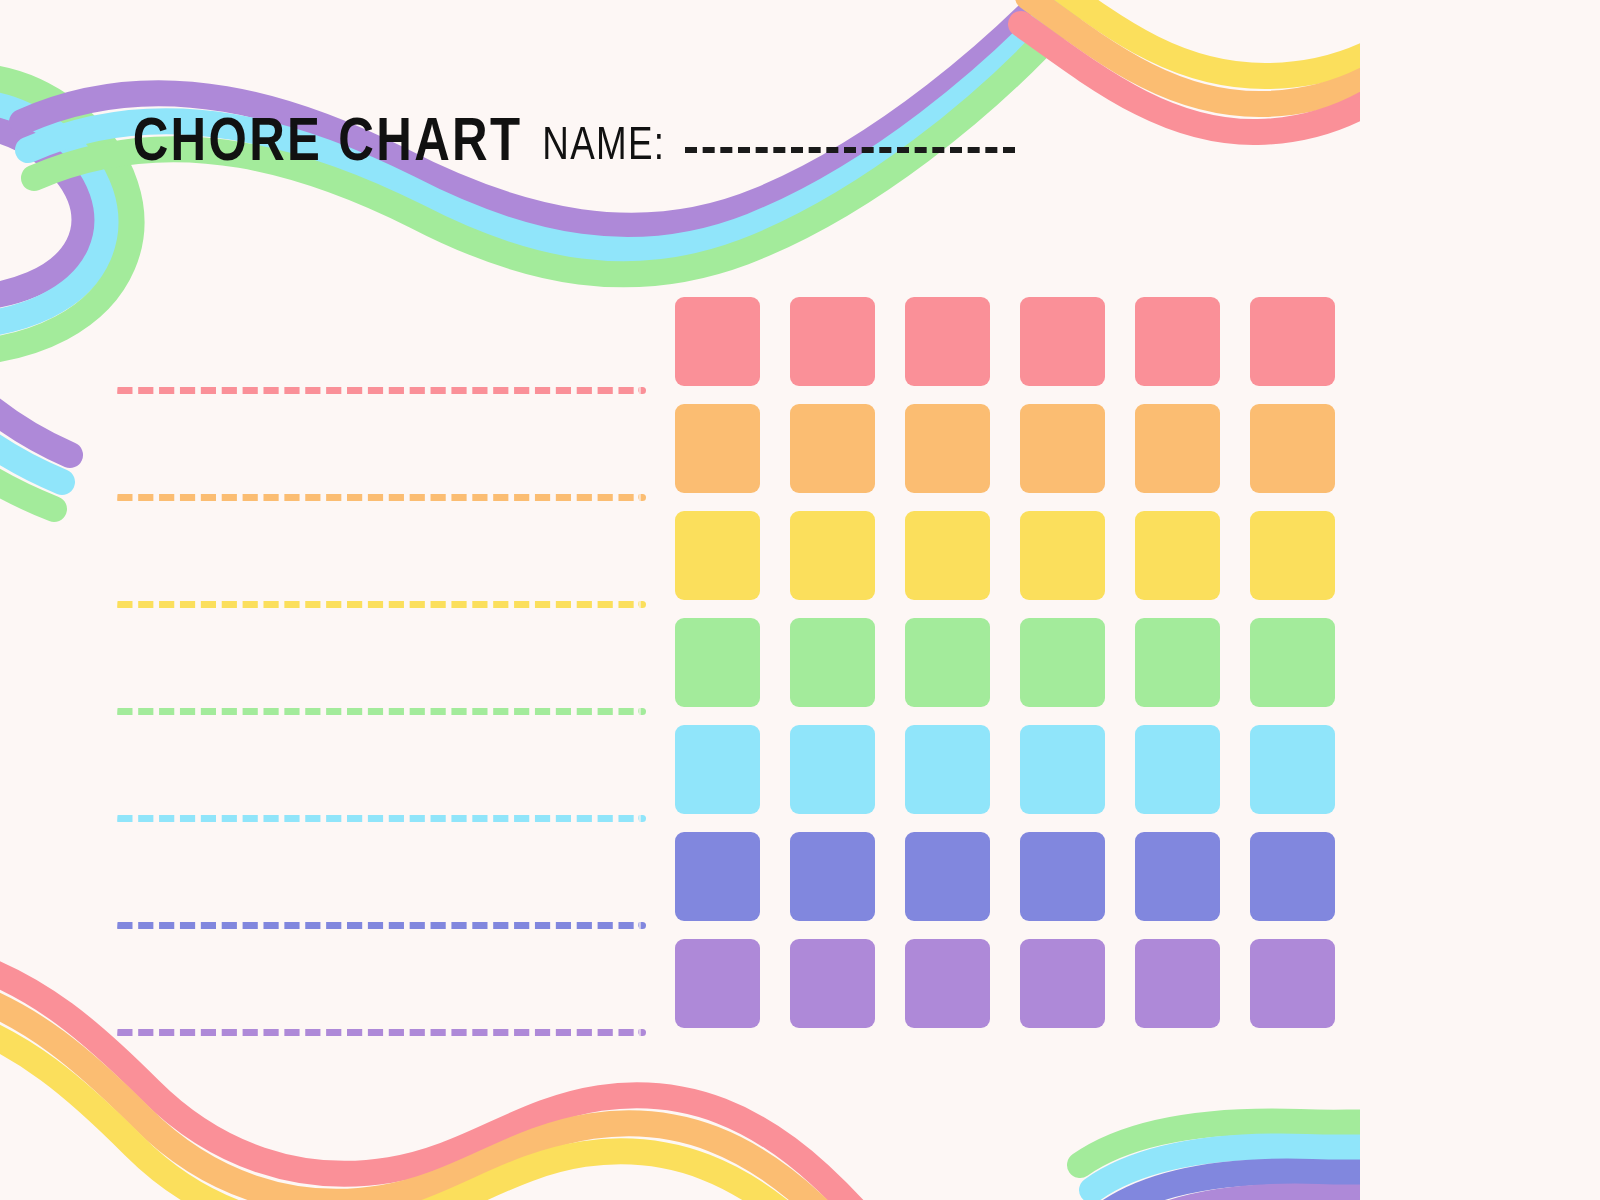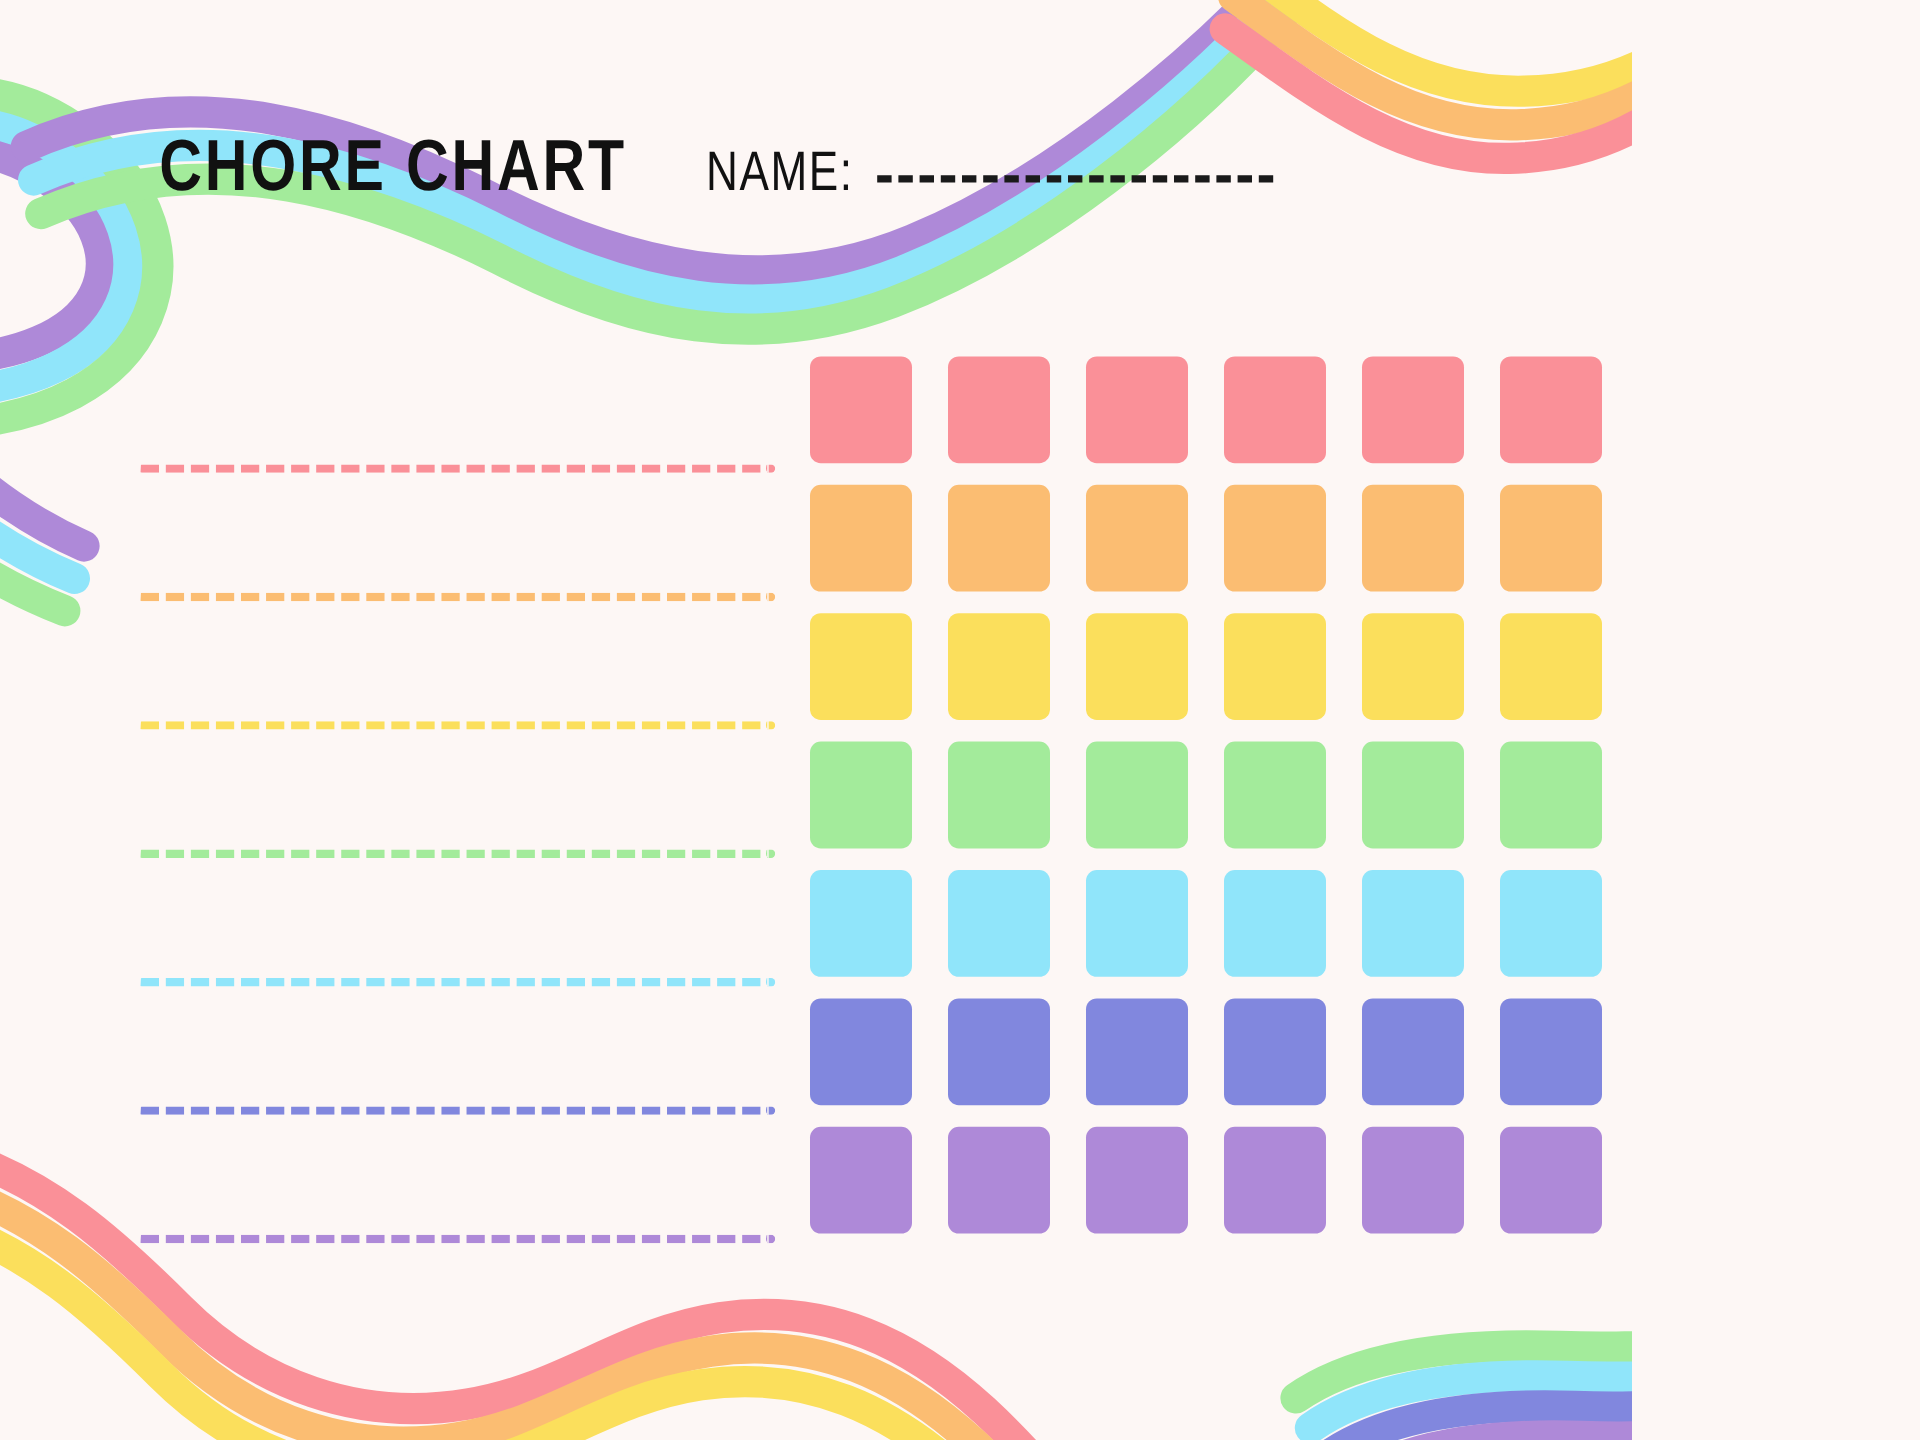--- a/index.html
+++ b/index.html
@@ -67,21 +67,21 @@
     transform: scaleX(0.92) scaleY(1.16);
     transform-origin: left baseline;
     line-height: 1;
   }
   .field-line {
     height: 0;
     border-bottom: 6px dashed #1a1a1a;
     position: relative;
     top: -4px;
   }
-  .name-field { margin-left: 46px; }
+  .name-field { }
   .name-field .field-line { width: 330px; margin-left: 14px; }
   .week-field { margin-left: 40px; }
   .week-field .field-line { width: 250px; margin-left: 14px; }
 
   
   .col-heads {
     position: absolute;
     left: 0;
     top: 236px;
     width: 1600px;

